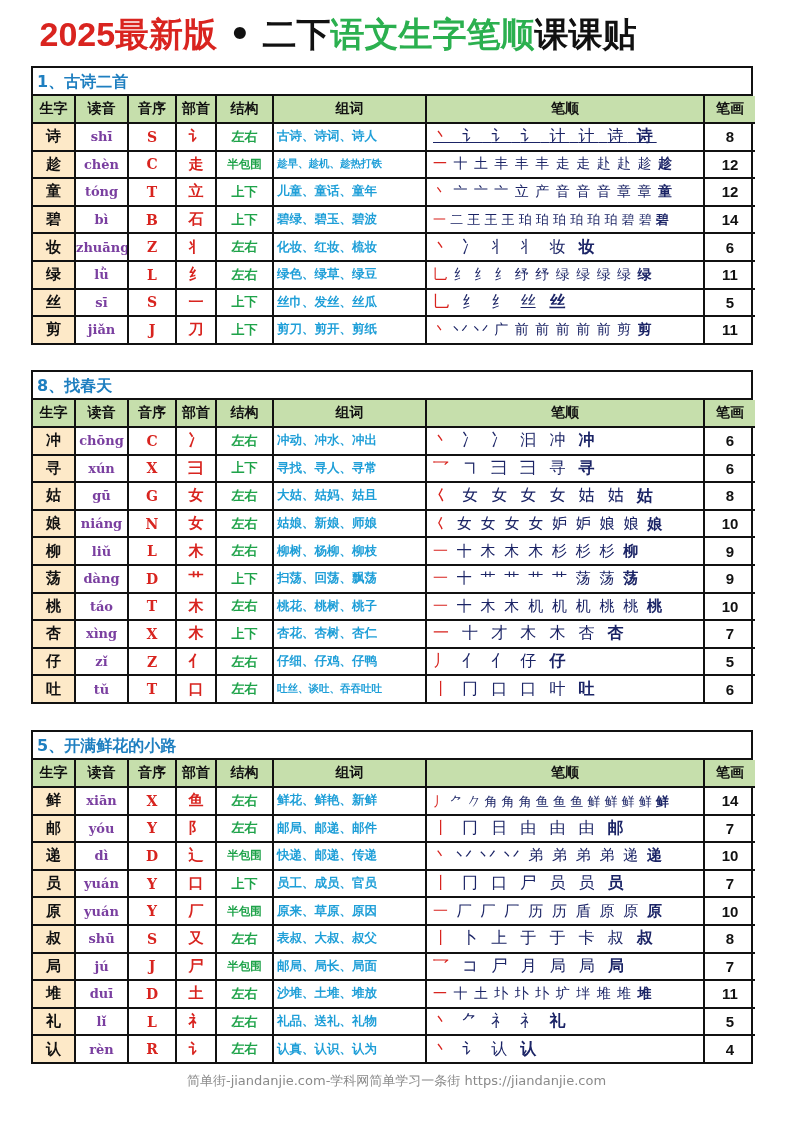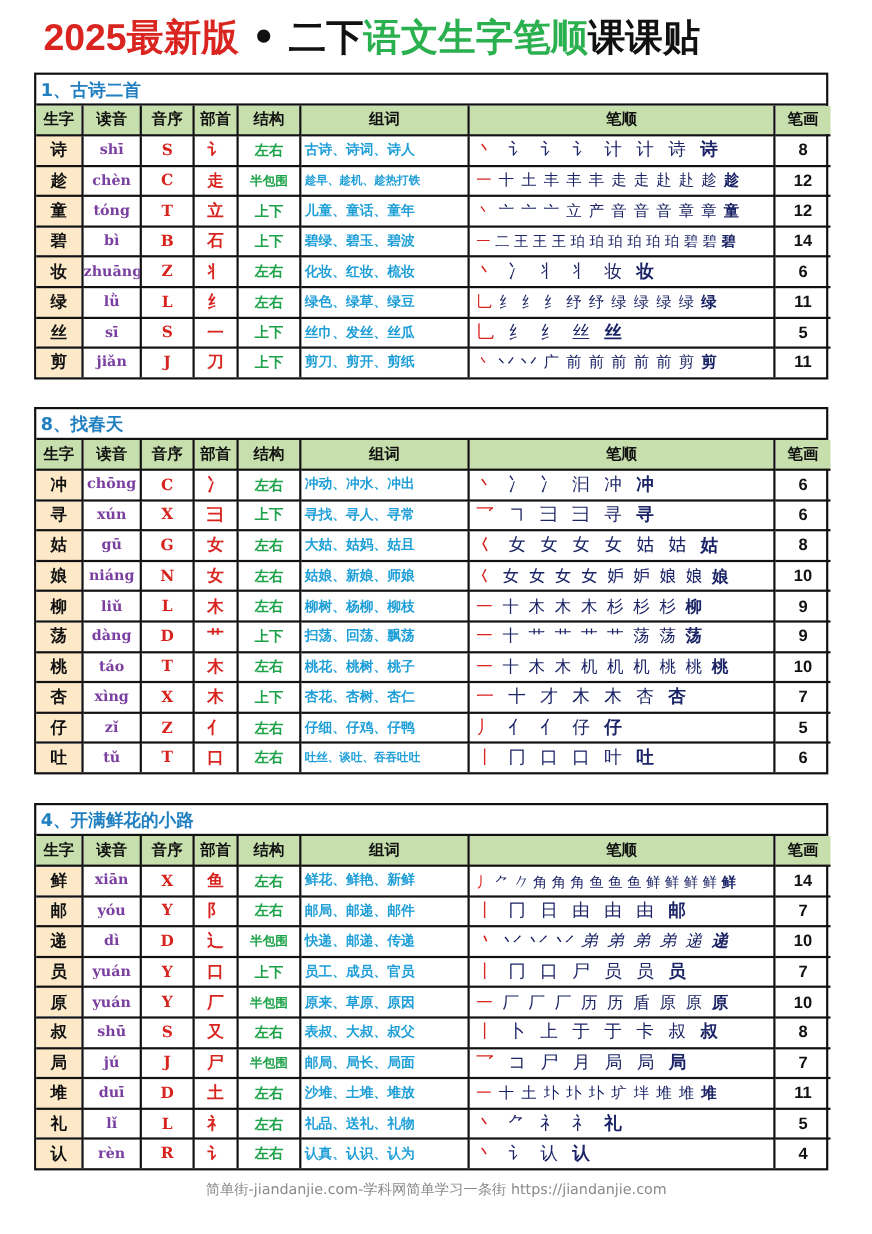--- a/index.html
+++ b/index.html
@@ -71,21 +71,21 @@
           </tr>
         </thead>
         <tbody>
           <tr>
             <td class="char">诗</td>
             <td class="pinyin">shī</td>
             <td class="initial">S</td>
             <td class="radical">讠</td>
             <td class="struct">左右</td>
             <td class="words">古诗、诗词、诗人</td>
-            <td class="strokes" style="font-size: 16px; letter-spacing: 4px;"><span class="first">丶</span> <span>讠</span> <span>讠</span> <span>讠</span> <span>计</span> <span>计</span> <span>诗</span> <span class="last">诗</span></td>
+            <td class="strokes" style="font-size: 16px; letter-spacing: 4px; text-decoration: underline;"><span class="first">丶</span> <span>讠</span> <span>讠</span> <span>讠</span> <span>计</span> <span>计</span> <span>诗</span> <span class="last">诗</span></td>
             <td class="count">8</td>
           </tr>
           <tr>
             <td class="char">趁</td>
             <td class="pinyin">chèn</td>
             <td class="initial">C</td>
             <td class="radical">走</td>
             <td class="struct small">半包围</td>
             <td class="words small">趁早、趁机、趁热打铁</td>
             <td class="strokes" style="font-size: 14px; letter-spacing: 1px;"><span class="first">一</span> <span>十</span> <span>土</span> <span>丰</span> <span>丰</span> <span>丰</span> <span>走</span> <span>走</span> <span>赴</span> <span>赴</span> <span>趁</span> <span class="last">趁</span></td>
@@ -277,21 +277,21 @@
             <td class="radical">口</td>
             <td class="struct">左右</td>
             <td class="words small">吐丝、谈吐、吞吞吐吐</td>
             <td class="strokes" style="font-size: 16px; letter-spacing: 4px; border-radius: 13px;"><span class="first">丨</span> <span>冂</span> <span>口</span> <span>口</span> <span>叶</span> <span class="last">吐</span></td>
             <td class="count">6</td>
           </tr>
         </tbody>
       </table>
     </div>
     <div class="section" style="top: 730px;">
-      <div class="sec-title">4、开满鲜花的小路</div>
+      <div class="sec-title">5、开满鲜花的小路</div>
       <table>
         <colgroup>
           <col style="width: 42px;">
           <col style="width: 53px;">
           <col style="width: 48px;">
           <col style="width: 40px;">
           <col style="width: 57px;">
           <col style="width: 153px;">
           <col style="width: 278px;">
           <col style="width: 51px;">
@@ -329,21 +329,21 @@
             <td class="strokes" style="font-size: 16px; letter-spacing: 4px;"><span class="first">丨</span> <span>冂</span> <span>日</span> <span>由</span> <span>由</span> <span>由</span> <span class="last">邮</span></td>
             <td class="count">7</td>
           </tr>
           <tr>
             <td class="char">递</td>
             <td class="pinyin">dì</td>
             <td class="initial">D</td>
             <td class="radical">辶</td>
             <td class="struct small">半包围</td>
             <td class="words">快递、邮递、传递</td>
-            <td class="strokes" style="font-size: 15px; letter-spacing: 2px; font-style: italic;"><span class="first">丶</span> <span>丷</span> <span>丷</span> <span>丷</span> <span>弟</span> <span>弟</span> <span>弟</span> <span>弟</span> <span>递</span> <span class="last">递</span></td>
+            <td class="strokes" style="font-size: 15px; letter-spacing: 2px;"><span class="first">丶</span> <span>丷</span> <span>丷</span> <span>丷</span> <span>弟</span> <span>弟</span> <span>弟</span> <span>弟</span> <span>递</span> <span class="last">递</span></td>
             <td class="count">10</td>
           </tr>
           <tr>
             <td class="char">员</td>
             <td class="pinyin">yuán</td>
             <td class="initial">Y</td>
             <td class="radical">口</td>
             <td class="struct">上下</td>
             <td class="words">员工、成员、官员</td>
             <td class="strokes" style="font-size: 16px; letter-spacing: 4px;"><span class="first">丨</span> <span>冂</span> <span>口</span> <span>尸</span> <span>员</span> <span>员</span> <span class="last">员</span></td>

